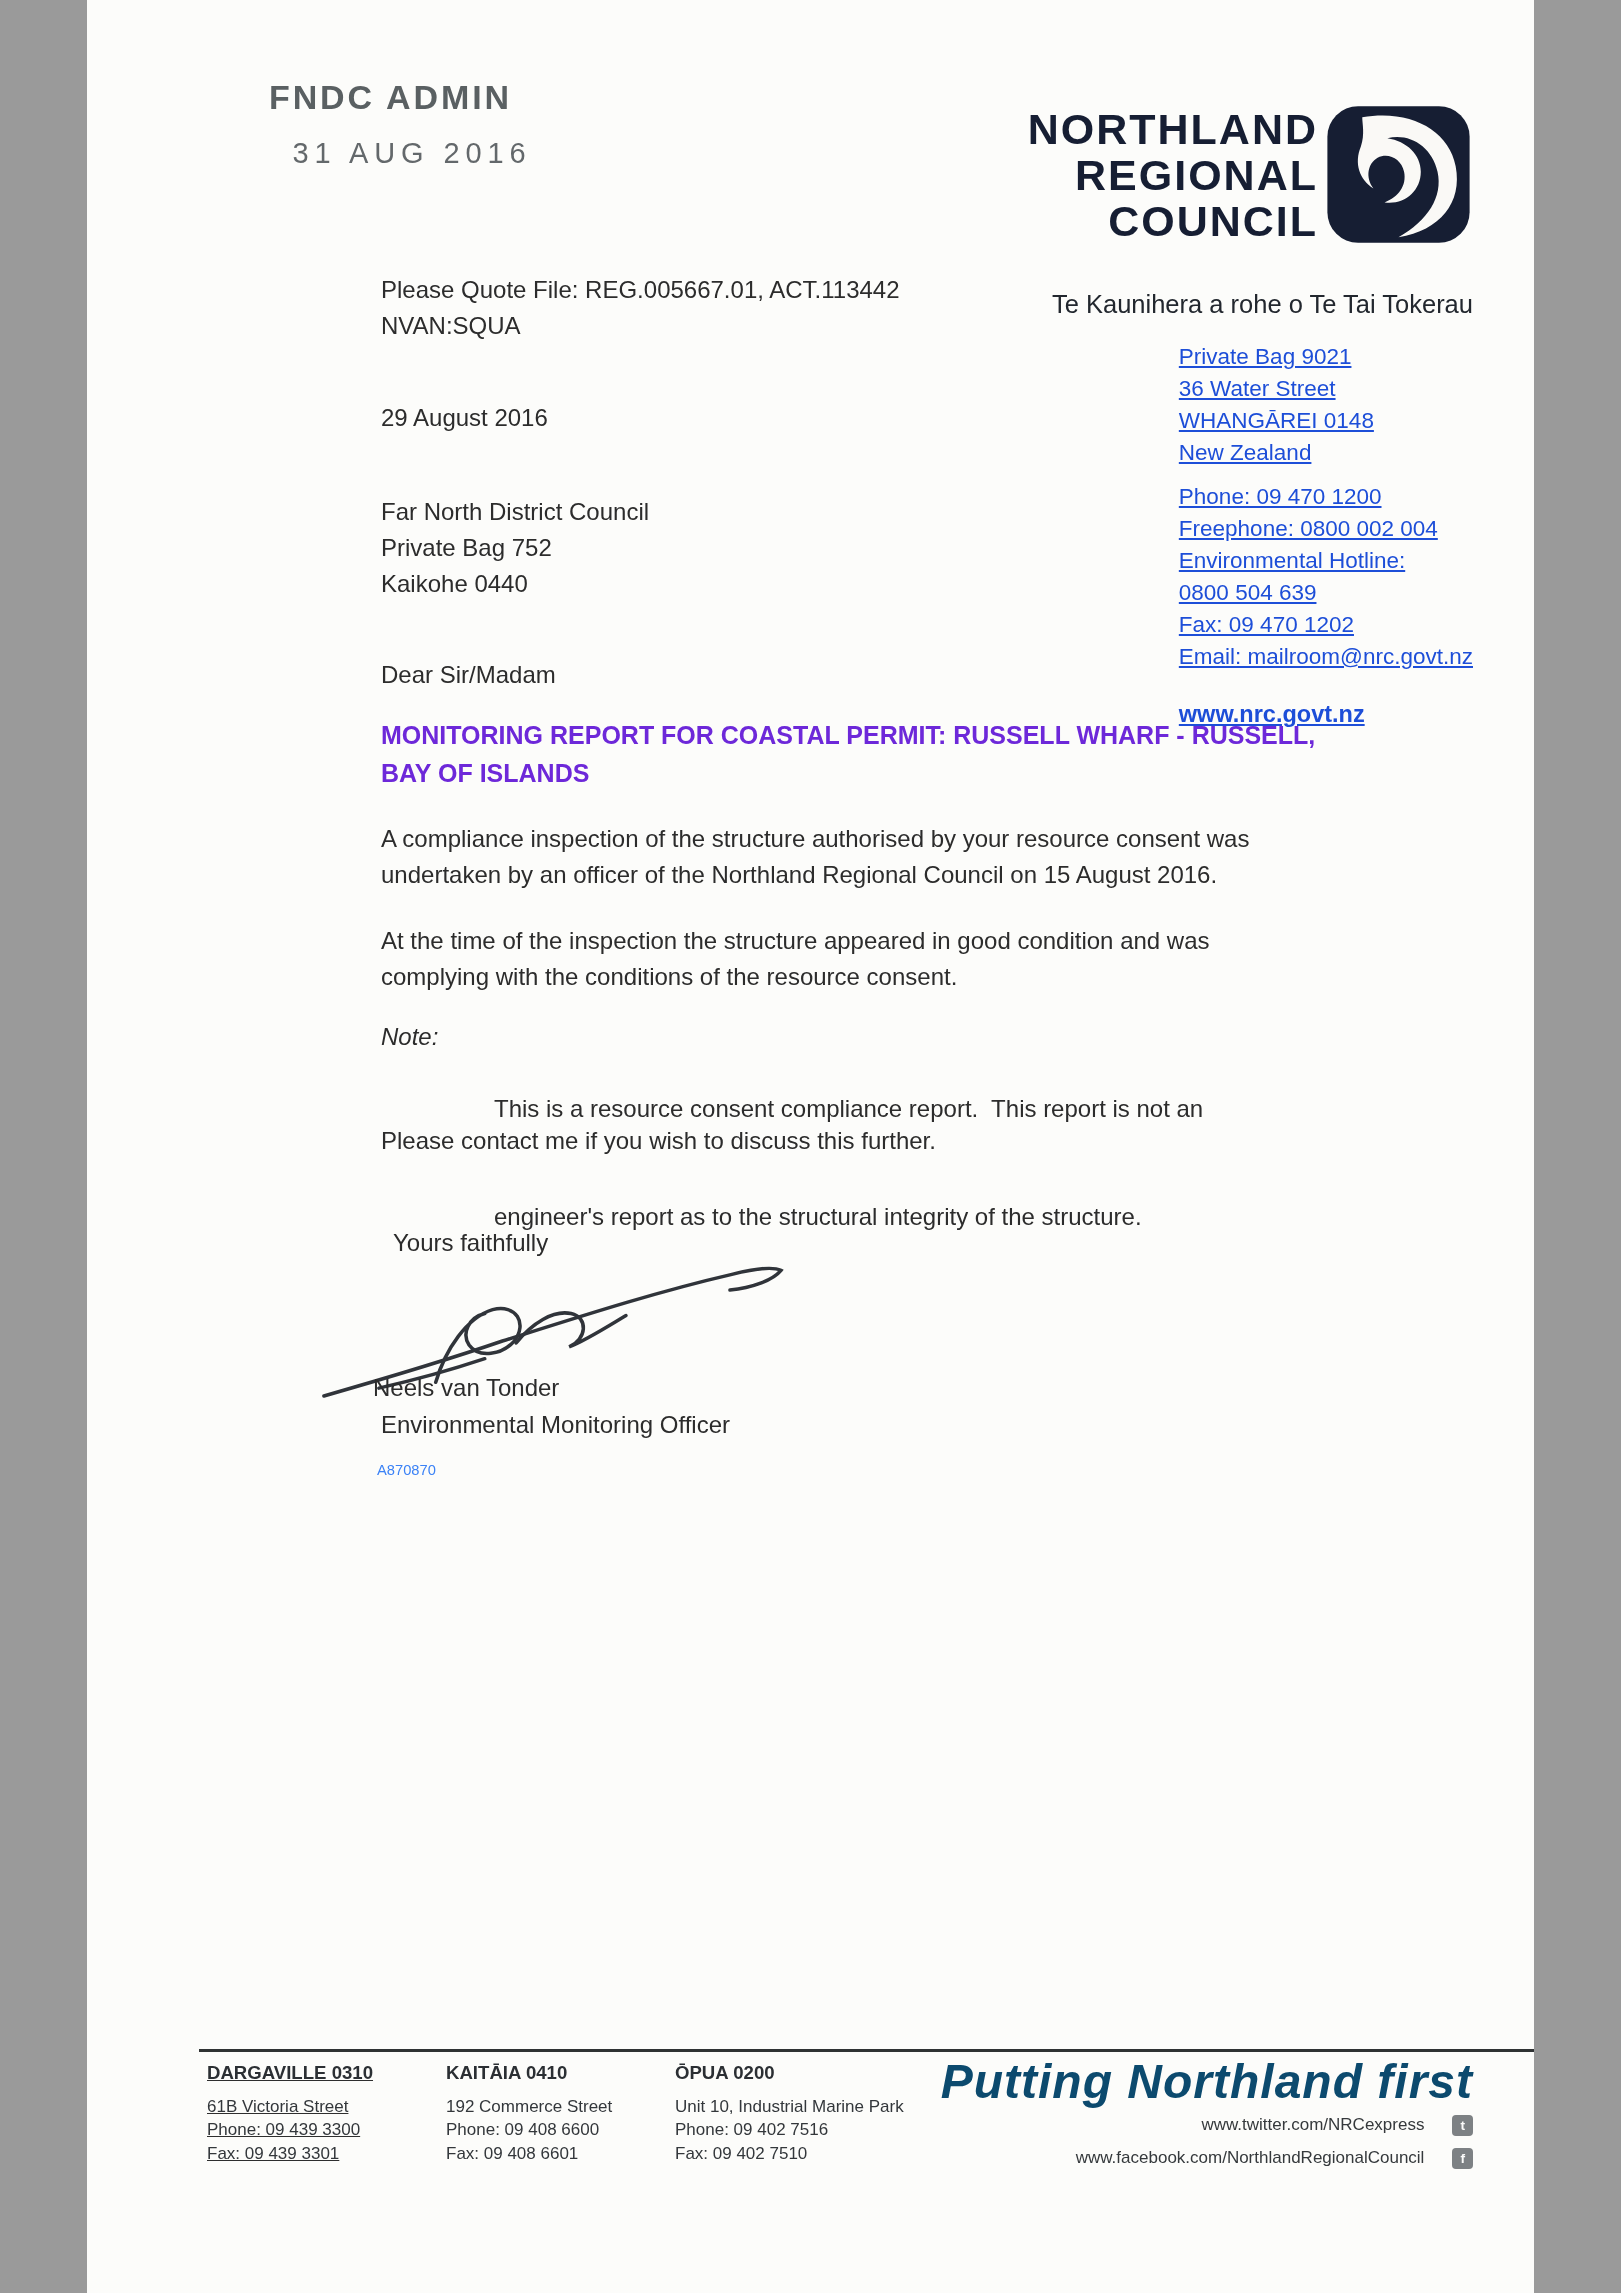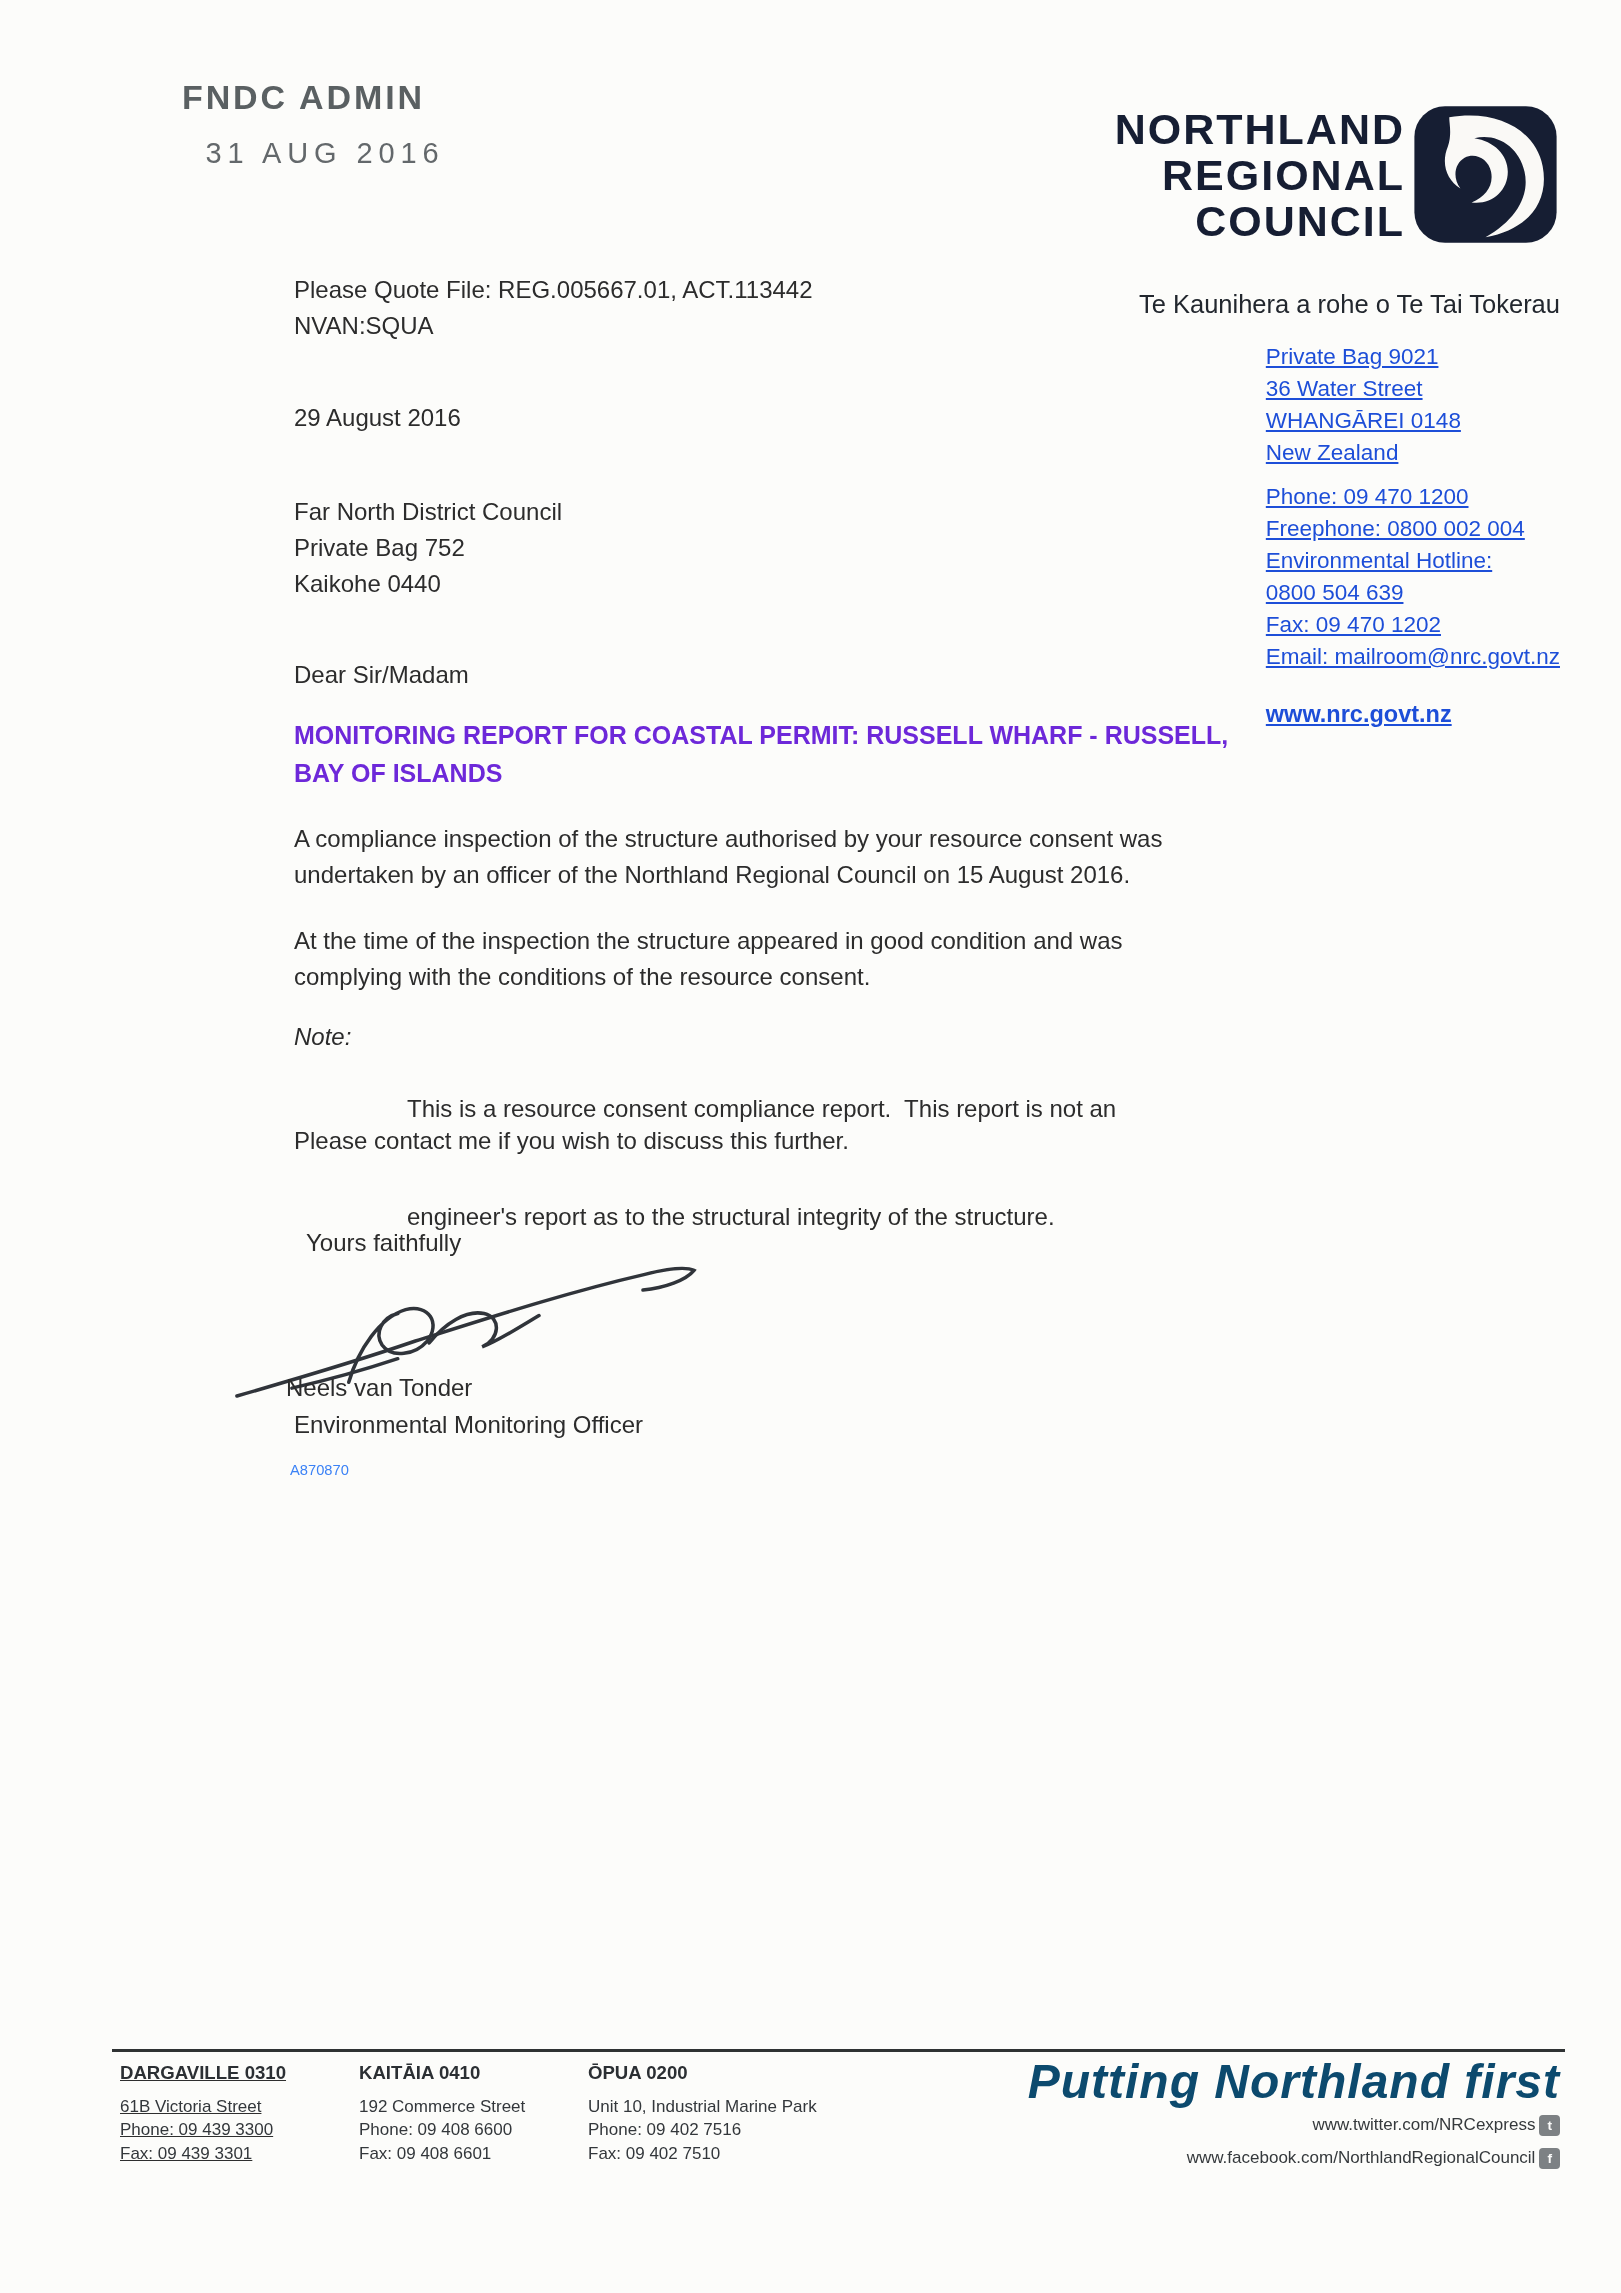--- a/index.html
+++ b/index.html
@@ -1,21 +1,21 @@
 <!DOCTYPE html>
 <html><head>
 <meta charset="utf-8">
 <style>
   * { margin: 0; padding: 0; box-sizing: border-box; }
   html, body { background: #9a9a9a; }
   body { font-family: "Liberation Sans", sans-serif; }
 
   .page {
     position: relative;
-    width: 1621px;
+    width: 1447px;
     height: 2294px;
     margin: 0 auto;
     background: #fcfcfa;
     color: #2e2e2e;
     overflow: hidden;
   }
 
   
   .stamp { position: absolute; left: 182px; top: 78px; color: #555a5d; }
   .stamp-line1 { font-size: 34px; font-weight: bold; letter-spacing: 2.9px; color: #4d5356; opacity: .92; }
@@ -74,21 +74,21 @@
   .office-1 { left: 120px; text-decoration: underline; }
   .office-2 { left: 359px; }
   .office-3 { left: 588px; }
   .office-name { font-size: 18.6px; font-weight: bold; color: #2b2f33; margin-bottom: 10.8px; }
   .office-line { font-size: 17px; line-height: 23.5px; color: #33373b; }
 
   .slogan {
     position: absolute; top: 2054px; right: 61px;
     font-size: 48px; font-weight: bold; color: #0c4a6e; letter-spacing: 1px; font-style: italic;
   }
-  .social { position: absolute; right: 61px; display: flex; align-items: center; gap: 4px; font-size: 17px; color: #35393c; }
+  .social { position: absolute; right: 61px; display: flex; align-items: center; gap: 28px; font-size: 17px; color: #35393c; }
   .social-twitter { top: 2115px; }
   .social-facebook { top: 2148px; }
   .social-icon {
     display: inline-flex; align-items: center; justify-content: center;
     width: 20.6px; height: 20.6px; border-radius: 3.9px;
     background: #7d8184; color: #fbfbfa; font-size: 13.7px; font-weight: bold;
   }
 </style>
 </head>
 <body>

